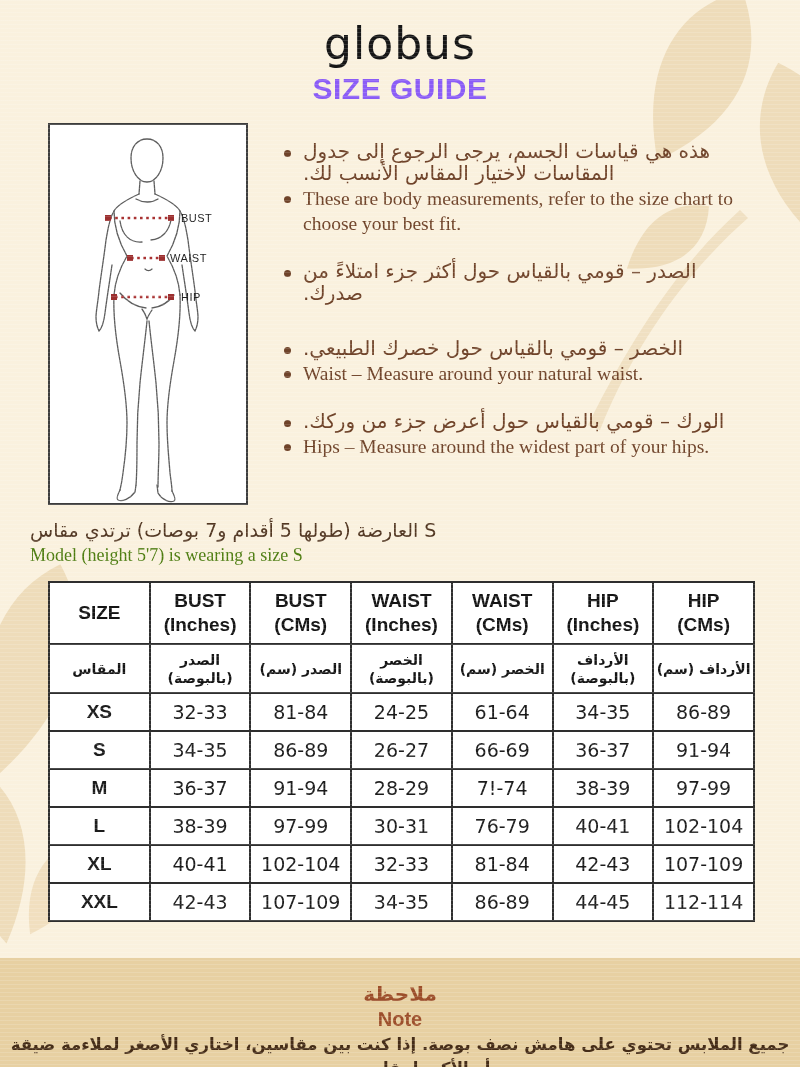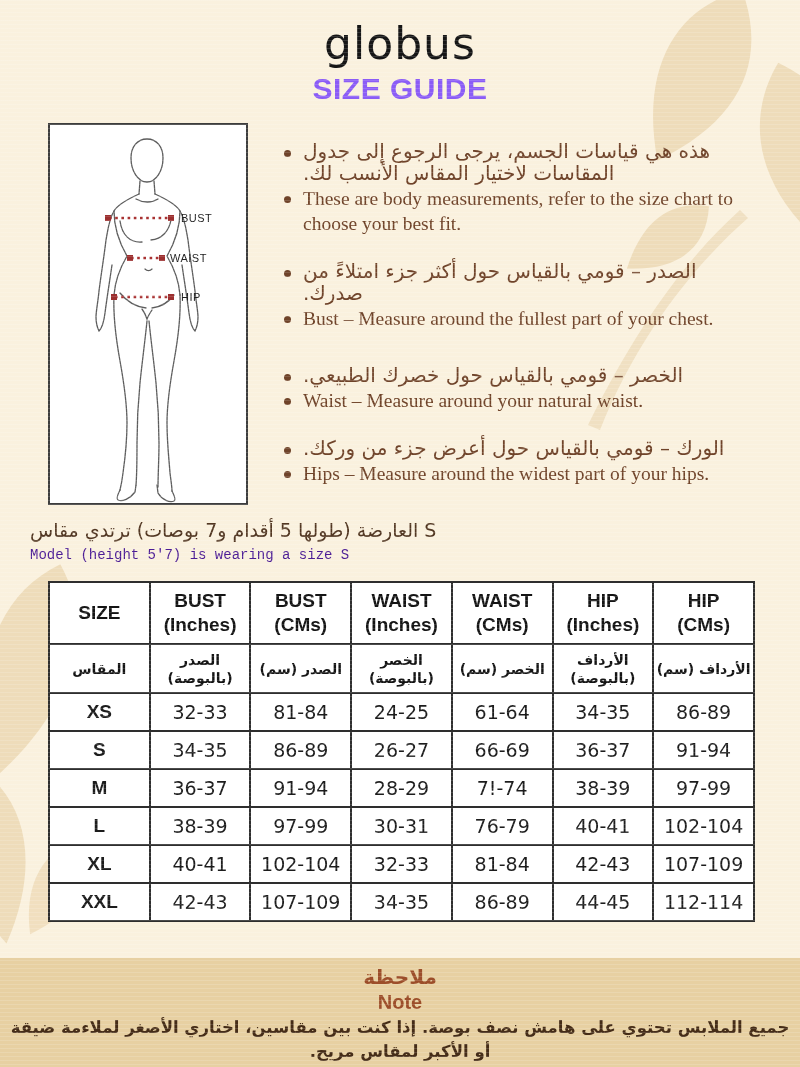--- a/index.html
+++ b/index.html
@@ -39,38 +39,38 @@
     direction:rtl; text-align:left; }
   .txt.en { font-family:"Liberation Serif", serif; font-size:19.5px; line-height:25px; }
   .group { margin-bottom:24px; }
   .group.g2 { margin-bottom:33px; }
   .group.g3 { }
   .bullet-line + .bullet-line { margin-top:2px; }
 
   
   .model-info { position:absolute; left:30px; top:518px; color:#513621; }
   .model-info .ar { font-family:"DejaVu Sans", sans-serif; font-size:19px; line-height:25px; }
-  .model-info .en { font-family:Liberation Mono, monospace; font-size:14px; line-height:25px; color:#4c1d95; }
+  .model-info .en { font-family:Liberation Serif, serif; font-size:18px; line-height:25px; color:#4d7c0f; }
 
   
   .size-table { position:absolute; left:48px; top:581px; width:707px;
     border-collapse:collapse; table-layout:fixed; background:#fff; }
   .size-table th, .size-table td {
     border:2px solid #2e2e2e; text-align:center; vertical-align:middle; background:#fff; }
   .size-table thead tr.en th { height:62px; font-size:19px; font-weight:800;
     color:#141414; white-space:pre-line; line-height:24px; }
   .size-table thead tr.ar th { height:49px; font-size:14px; font-weight:700;
     color:#141414; direction:rtl; font-family:"DejaVu Sans", sans-serif; line-height:18px; }
   .size-table tbody td { height:38px; font-size:19px; color:#1c1c1c;
     font-family:"DejaVu Sans", sans-serif; }
   .size-table tbody td.size { font-family:"Liberation Sans", sans-serif; font-weight:800; }
 
   
   .note-band { position:absolute; left:0; top:958px; width:800px; height:109px;
-    background:#e7d0a2; text-align:center; padding-top:7px; }
+    background:#e7d0a2; text-align:center; padding-top:24px; }
   .note-title { font-size:20px; font-weight:800; color:#9c4e2a;
     font-family:"DejaVu Sans", sans-serif; line-height:25px; }
   .note-title.en { font-family:"Liberation Sans", sans-serif; line-height:24px; }
   .note-body-ar { font-family:"DejaVu Sans", sans-serif; font-size:16.5px; font-weight:600;
     color:#452c17; line-height:24px; margin-top:2px; direction:rtl; }
   .note-body-en { font-family:"DejaVu Sans", sans-serif; font-size:16px;
     color:#54351f; line-height:22px; }
 </style>
 </head>
 <body>
@@ -158,24 +158,20 @@
         </div>
         <div class="bullet-line">
           <span class="dot"></span>
           <div class="txt en">These are body measurements, refer to the size chart to choose your best fit.</div>
         </div>
       </li>
       <li class="group g2">
         <div class="bullet-line">
           <span class="dot"></span>
           <div class="txt ar">الصدر – قومي بالقياس حول أكثر جزء امتلاءً من صدرك.</div>
-        </div>
-        <div class="bullet-line">
-          <span class="dot"></span>
-          <div class="txt en">Bust – Measure around the fullest part of your chest.</div>
         </div>
       </li>
       <li class="group g3">
         <div class="bullet-line">
           <span class="dot"></span>
           <div class="txt ar">الخصر – قومي بالقياس حول خصرك الطبيعي.</div>
         </div>
         <div class="bullet-line">
           <span class="dot"></span>
           <div class="txt en">Waist – Measure around your natural waist.</div>

